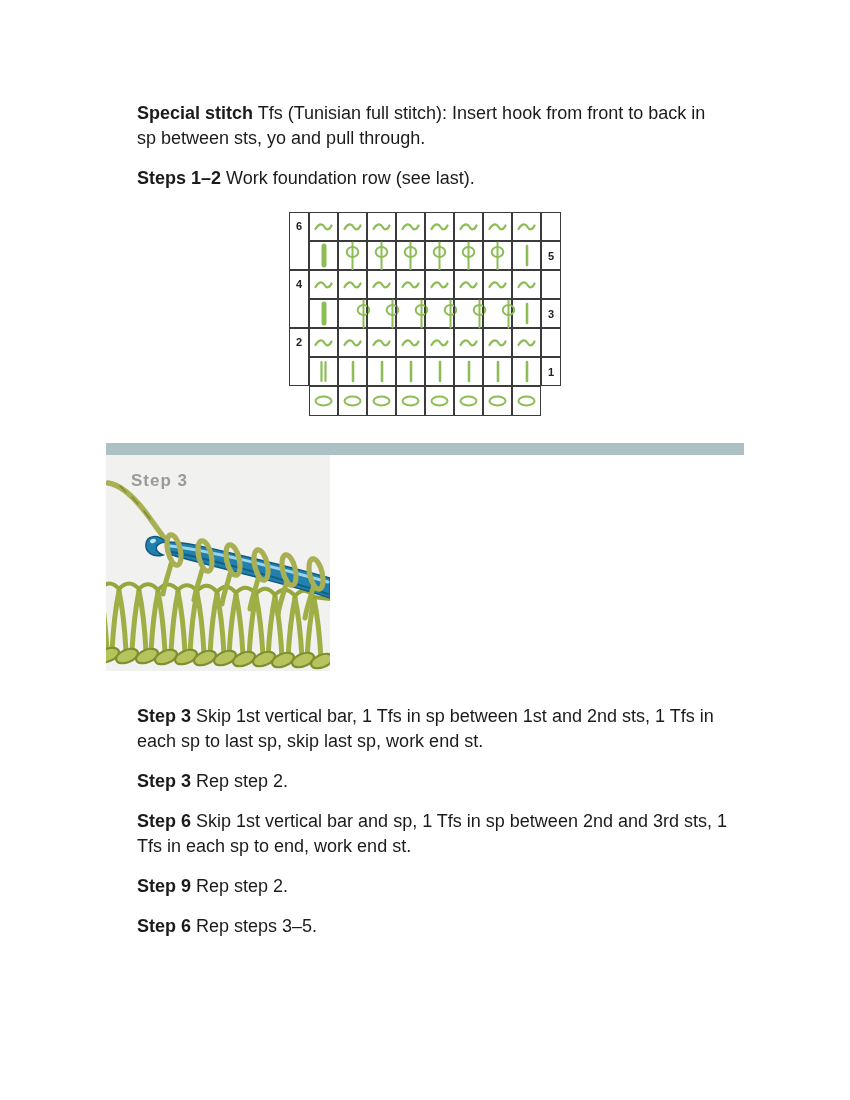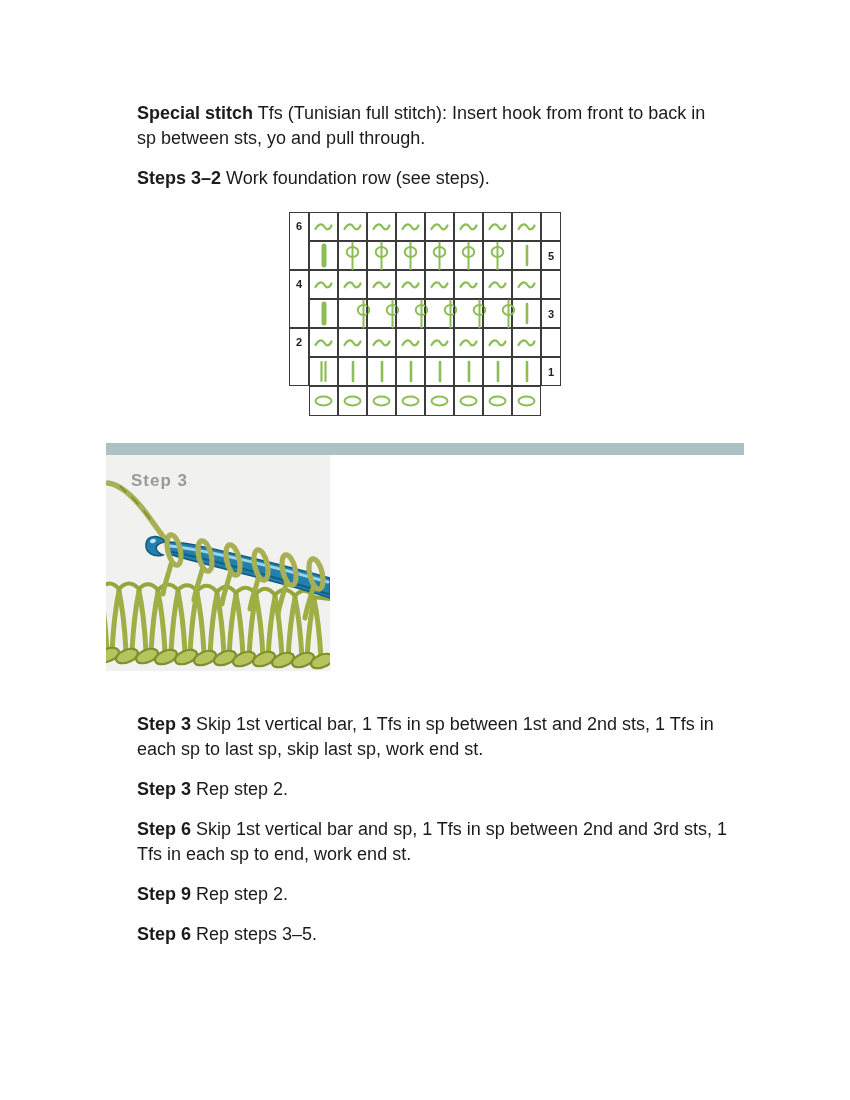--- a/index.html
+++ b/index.html
@@ -16,21 +16,21 @@
   html,body{background:#ffffff;}
   .page{
     position:relative;width:850px;height:1100px;margin:0 auto;background:#fff;
     font-family:"Liberation Sans",sans-serif;color:var(--text);overflow:hidden;
   }
   .para{
     position:absolute;width:592px;font-size:18px;line-height:25px;color:var(--text);
   }
   .para b{font-weight:bold;}
   .steps-block{position:absolute;left:137px;top:700px;width:592px;}
-  .steps-block .para{position:static;margin:12px 0 15px 0;}
+  .steps-block .para{position:static;margin:4px 0 15px 0;}
 
   
   .chart{
     position:absolute;left:289px;top:212px;
     display:grid;
     grid-template-columns:20px repeat(8,29px) 20px;
     grid-template-rows:repeat(6,29px) 30px;
   }
   .chart .cell{
     border:1px solid var(--chart-grid);
@@ -60,21 +60,21 @@
     font-size:17px;font-weight:bold;letter-spacing:1px;color:var(--photo-label);
   }
 </style>
 </head>
 <body>
 
 <div class="page">
 
   <p class="para" style="left:137px;top:101px"><b>Special stitch</b><span> Tfs (Tunisian full stitch): Insert hook from front to back in sp between sts, yo and pull through.</span></p>
 
-  <p class="para" style="left:137px;top:166px"><b>Steps 3–2</b><span> Work foundation row (see steps).</span></p>
+  <p class="para" style="left:137px;top:166px"><b>Steps 1–2</b><span> Work foundation row (see last).</span></p>
 
   <div class="chart">
       <div class="cell side-label left" style="grid-area: 1 / 1 / span 2;">6</div>
       <div class="cell side-label right" style="grid-area: 1 / 10;"></div>
       <div class="cell sym-cell" style="grid-area: 1 / 2;">
         <svg class="sym" width="19" height="10" viewBox="0 0 19 10">
           <path d="M1.5 7 C5 1, 8.5 1.5, 10.5 5 C12.5 8.5, 15.5 8, 17.5 3.5"></path>
         </svg>
       </div>
       <div class="cell sym-cell" style="grid-area: 1 / 3;">

